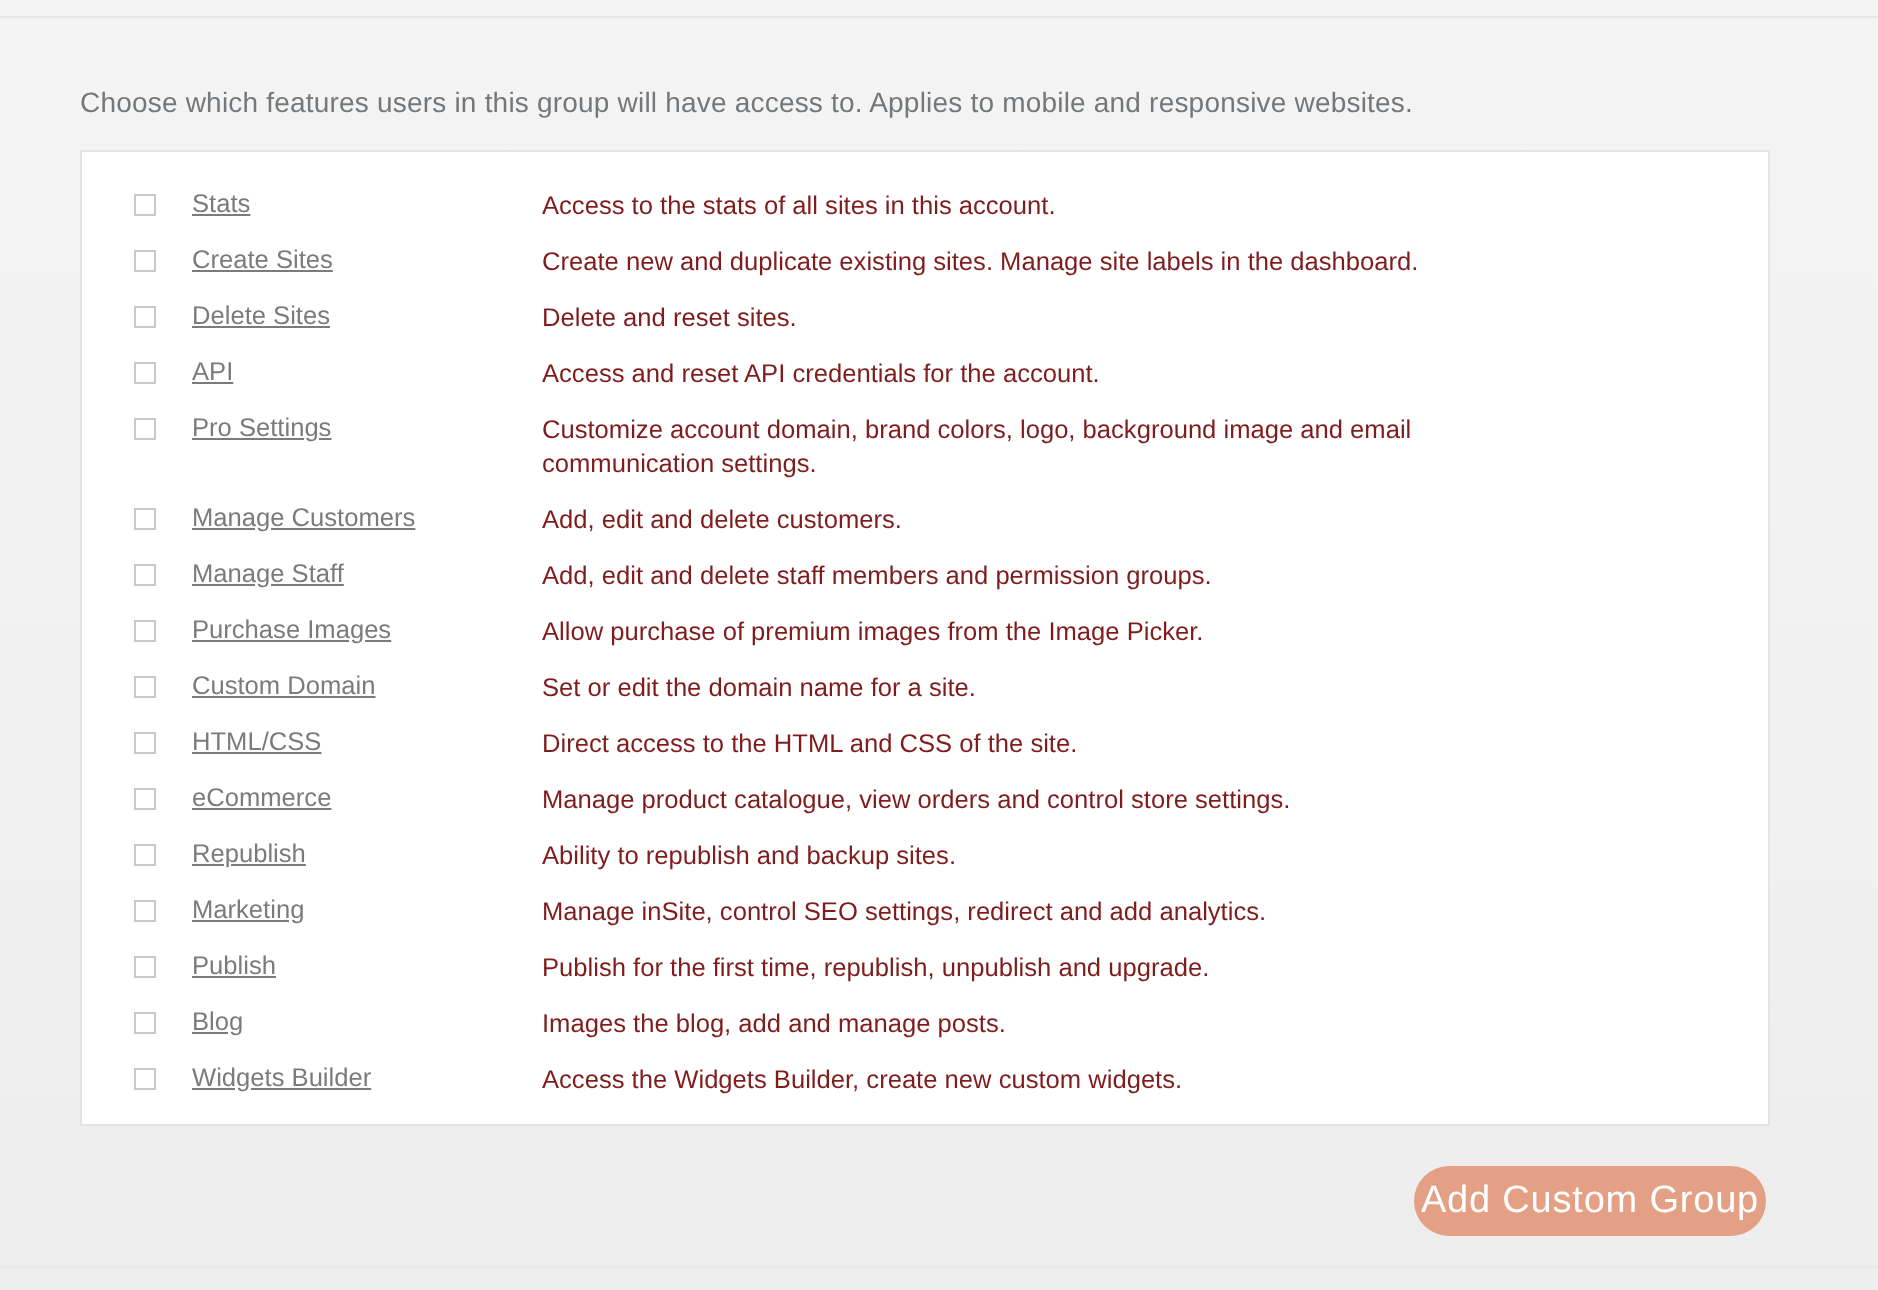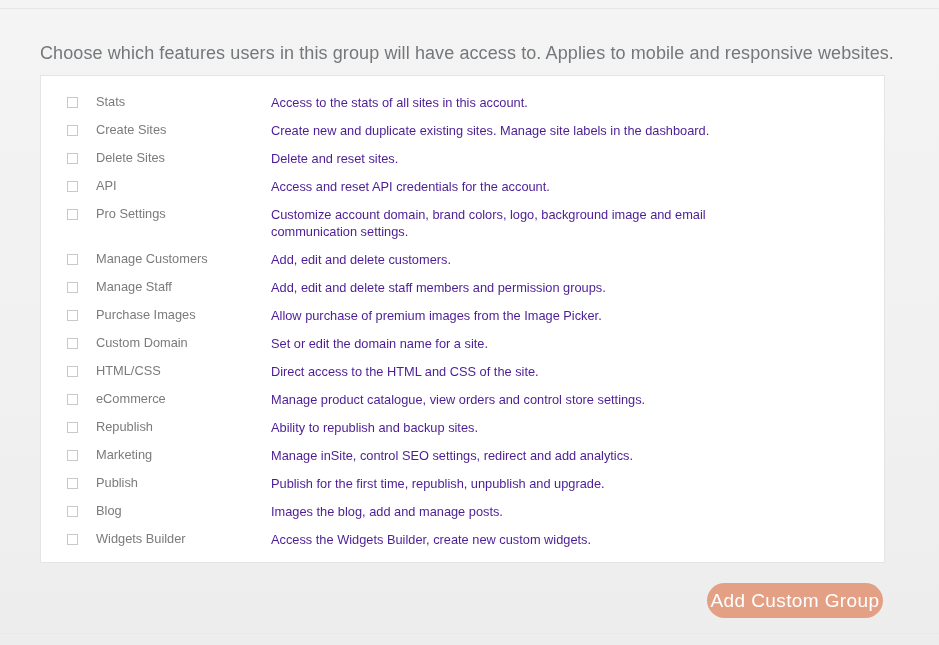--- a/index.html
+++ b/index.html
@@ -32,21 +32,21 @@
     left: 0;
     top: 633px;
     width: 939px;
     height: 1px;
     background: #e8e8e8;
   }
   .heading {
     position: absolute;
     left: 40px;
     top: 43px;
-    font-size: 18px;
+    font-size: 14px;
     color: #74787b;
     letter-spacing: 0.1px;
     white-space: nowrap;
   }
   .card {
     position: absolute;
     left: 40px;
     top: 75px;
     width: 845px;
     height: 488px;
@@ -78,25 +78,26 @@
     box-sizing: border-box;
     display: block;
     cursor: pointer;
   }
   .label-cell {
     width: 175px;
     flex: none;
     font-size: 12.8px;
     color: #7b7b7b;
     line-height: 14px;
+    text-decoration: underline;
   }
   .desc-cell {
     flex: 1;
     font-size: 12.8px;
-    color: #4c1d95;
+    color: #7f1d1d;
     line-height: 16.5px;
     max-width: 495px;
   }
   .add-button {
     position: absolute;
     left: 707px;
     top: 583px;
     width: 176px;
     height: 35px;
     border: none;

